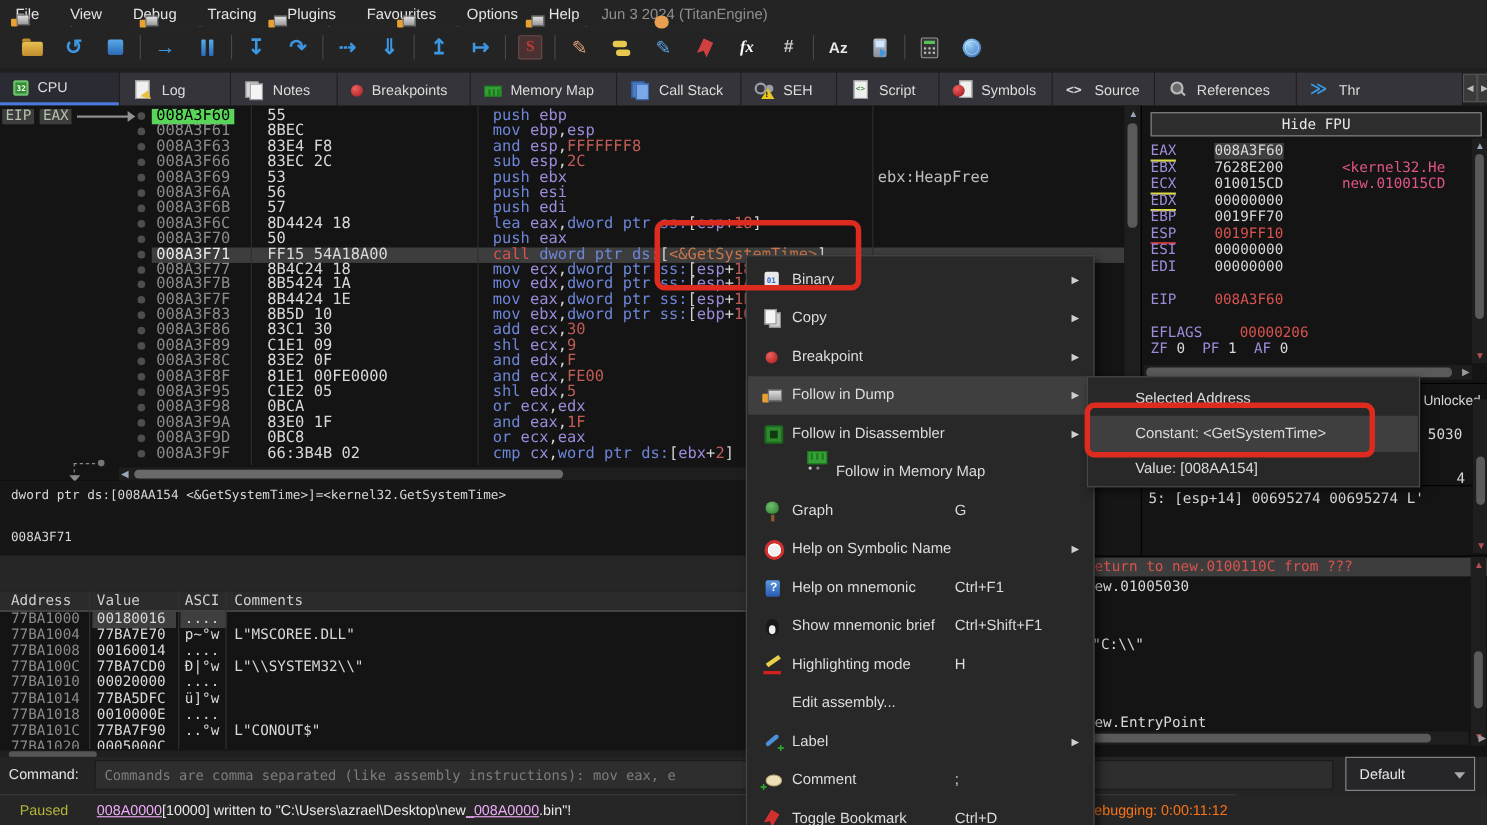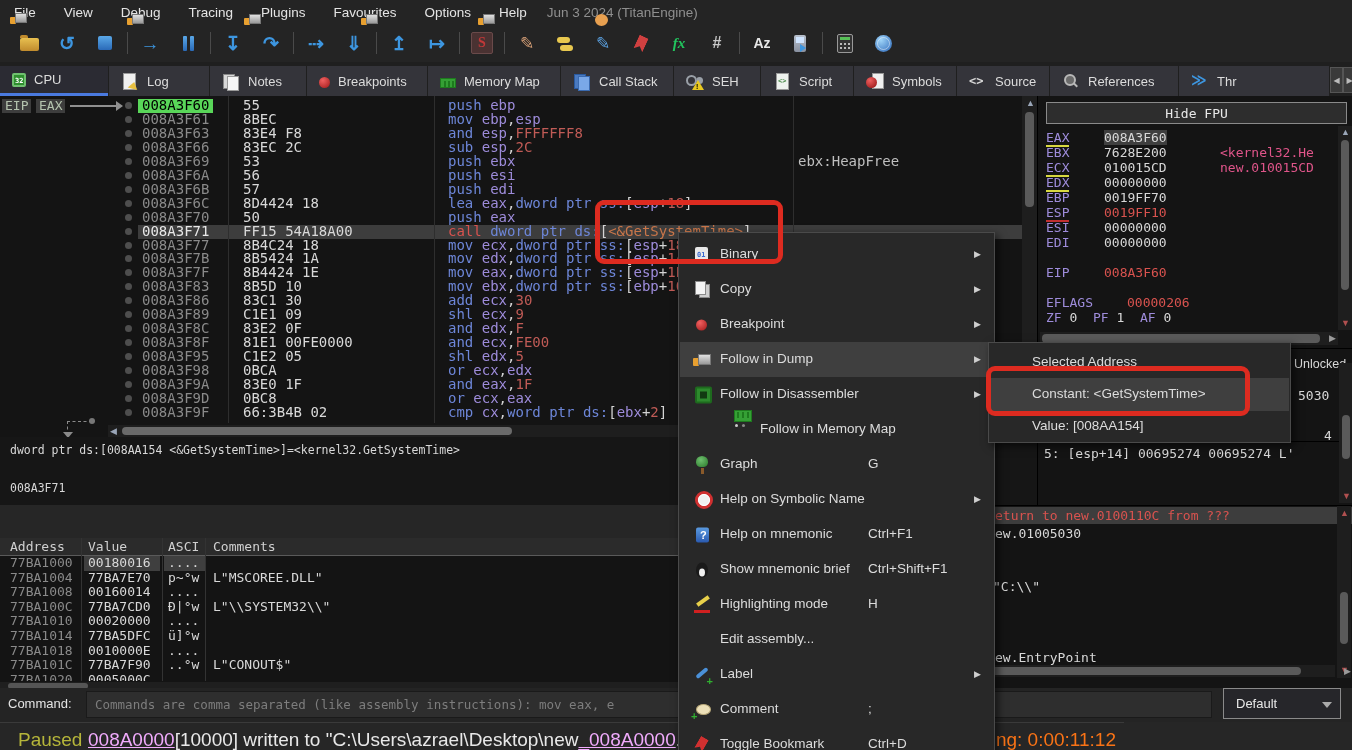--- a/index.html
+++ b/index.html
@@ -21,21 +21,21 @@
   .tbi-pause{width:13px;height:15px;}
   .tbi-pause::before,.tbi-pause::after{content:"";position:absolute;top:0;width:4px;height:15px;background:linear-gradient(#5aa8e8,#2a6ab8);border-radius:1px;}
   .tbi-pause::before{left:1px}.tbi-pause::after{right:1px}
   .tbi-s{width:20px;height:20px;background:#4a3232;border:1px solid #6a4a4a;border-radius:2px;color:#c03838;font:bold 14px "Liberation Serif",serif;text-align:center;line-height:20px;}
   .tbi-pencil{color:#d8a077;font-size:17px;}
   .tbi-bubbles{width:16px;height:16px;}
   .tbi-bubbles::before,.tbi-bubbles::after{content:"";position:absolute;width:13px;height:6px;background:#e8c84f;border-radius:3px;}
   .tbi-bubbles::before{left:0;top:2px}.tbi-bubbles::after{left:3px;top:10px}
   .tbi-labels{color:#5aa0e0;font-size:17px;}
   .tbi-ribbon{width:10px;height:15px;background:#d04040;clip-path:polygon(0 0,100% 0,100% 100%,50% 70%,0 100%);transform:rotate(25deg);}
-  .tbi-fx{color:#22c55e;font:italic bold 15px "Liberation Serif",serif;}
+  .tbi-fx{color:#ffffff;font:italic bold 15px "Liberation Serif",serif;}
   .tbi-hash{color:#c8c8c8;font:bold 16px "Liberation Sans",sans-serif;}
   .tbi-az{color:#e8e8e8;font:bold 14px "Liberation Sans",sans-serif;}
   .tbi-phone{width:12px;height:17px;background:linear-gradient(#b8c0cc,#8890a0);border-radius:2px;}
   .tbi-phone::before{content:"";position:absolute;left:2px;top:2px;width:8px;height:6px;background:#cfe4ff;}
   .tbi-phone::after{content:"";position:absolute;right:-4px;bottom:0;border:4px solid transparent;border-left:6px solid #3d96e0;}
   .tbi-calc{width:14px;height:17px;background:#333;border:1px solid #999;border-radius:2px;}
   .tbi-calc::before{content:"";position:absolute;left:2px;top:2px;width:10px;height:3px;background:#58c058;}
   .tbi-calc::after{content:"";position:absolute;left:2px;top:8px;width:2px;height:2px;background:#bbb;box-shadow:4px 0 0 #bbb,8px 0 0 #bbb,0 4px 0 #bbb,4px 4px 0 #bbb,8px 4px 0 #bbb;}
   .tbi-globe{width:17px;height:17px;border-radius:50%;background:radial-gradient(circle at 35% 30%,#9fd4f8,#2a66b8);}
   .tbi-globe::before{content:"";position:absolute;inset:2px;border:1px solid rgba(255,255,255,.45);border-radius:50%;}
@@ -143,21 +143,21 @@
   .stk-sel{background:#3d3d3d;}
   .stk-red{color:#d9534f;}
   
   #commandbar{position:absolute;left:0;top:688px;width:1352px;height:34px;background:#242424;}
   #cmd-label{position:absolute;left:8px;top:8px;font-size:13px;color:#e4e4e4;}
   #cmd-input{position:absolute;left:86px;top:3px;width:1126px;height:27px;background:#2e2e2e;border:1px solid #1a1a1a;color:#fef9c3;font:12.5px "DejaVu Sans Mono",monospace;padding:0 8px;box-sizing:border-box;outline:none;}
   #cmd-input::placeholder{color:#7d7d7d;}
   #profile-dd{position:absolute;left:1223px;top:0;width:118px;height:31px;background:#26262a;border:1px solid #8a8a8a;box-sizing:border-box;font:13px/29px "Liberation Sans",sans-serif;color:#e8e8e8;padding-left:12px;}
   #profile-caret{position:absolute;right:8px;top:13px;border:5px solid transparent;border-top:6px solid #aaa;}
   
-  #statusbar{position:absolute;left:0;top:722px;width:1124px;height:28px;background:#262626;border-top:1px solid #3a3a3a;box-sizing:border-box;font-size:19px;}
+  #statusbar{position:absolute;left:0;top:722px;width:1124px;height:28px;background:#262626;border-top:1px solid #3a3a3a;box-sizing:border-box;font-size:13px;}
   #status-state{position:absolute;left:18px;top:6px;color:#b5b53a;}
   #status-msg{position:absolute;left:88px;top:6px;color:#e8e8e8;white-space:pre;}
   .seg-link{color:#f0abfc;text-decoration:underline;}
   #status-time{position:absolute;right:8px;top:6px;color:#f97316;}
   
   #ctxmenu{position:absolute;left:678px;top:232px;width:317px;height:533px;background:#282828;border:1px solid #4a4a4a;box-shadow:3px 3px 8px rgba(0,0,0,.6);z-index:40;box-sizing:border-box;}
   .menu-item{position:absolute;left:1px;width:313px;height:35px;font-size:13.5px;color:#dcdcdc;}
   .menu-item.hl{background:#3f3f3f;}
   .menu-label{position:absolute;left:40px;top:9px;}
   .menu-sc{position:absolute;left:188px;top:9px;color:#dcdcdc;}

